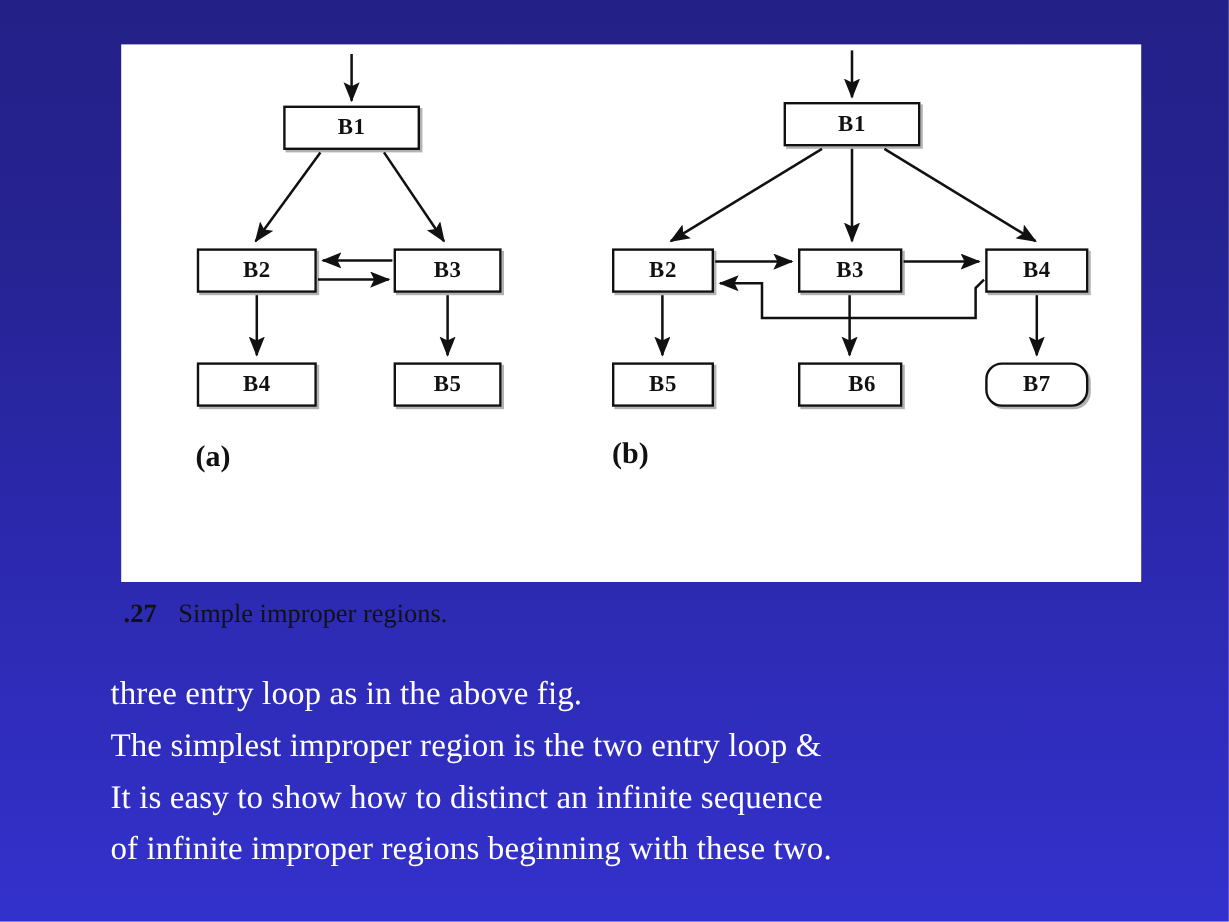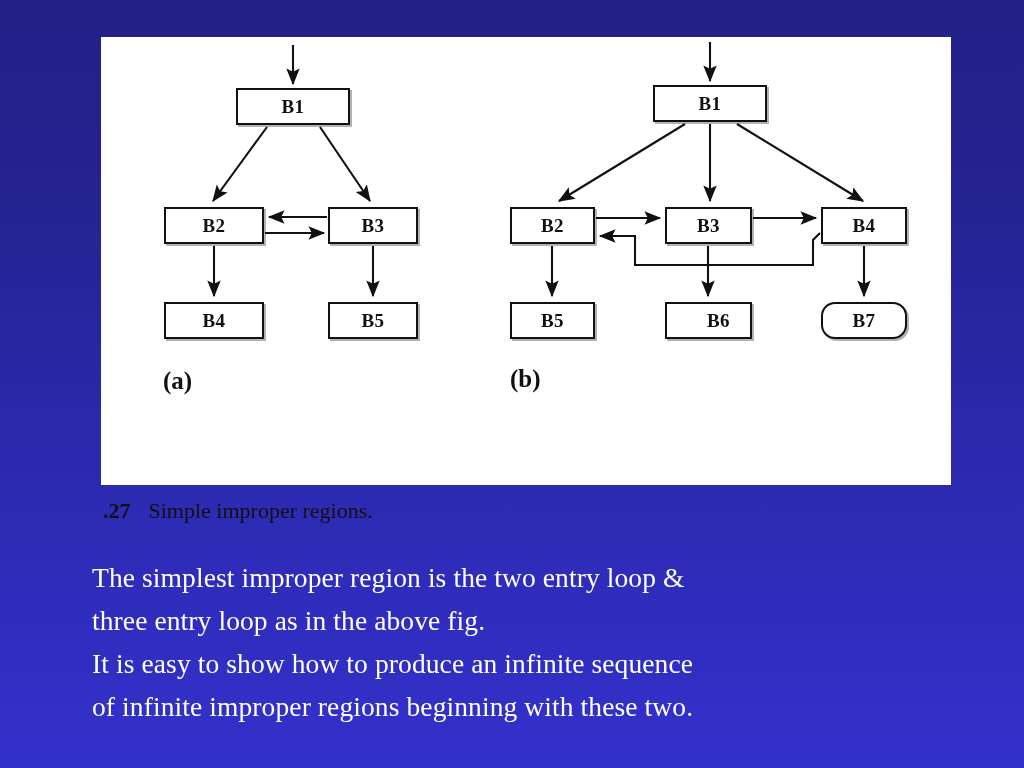--- a/index.html
+++ b/index.html
@@ -203,17 +203,17 @@
 
     <div class="panel-label" style="left:9px; top:328px;">(b)</div>
   </div>
 
   <div id="figure-caption">
     <span class="cap-num">.27</span><span>Simple improper regions.</span>
   </div>
 </div>
 
 <div id="body-text">
+  <p>three entry loop as in the above fig.</p>
   <p>The simplest improper region is the two entry loop &amp;</p>
-  <p>three entry loop as in the above fig.</p>
-  <p>It is easy to show how to produce an infinite sequence</p>
+  <p>It is easy to show how to distinct an infinite sequence</p>
   <p>of infinite improper regions beginning with these two.</p>
 </div>
 
 </body></html>

